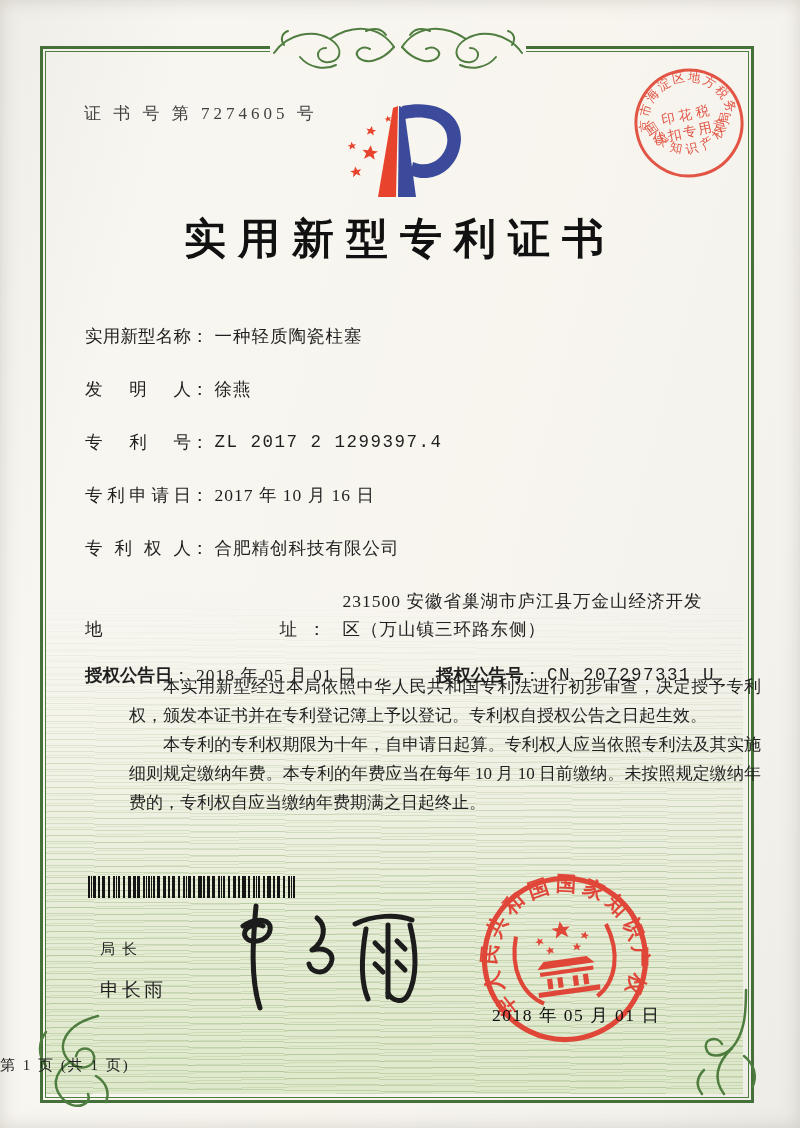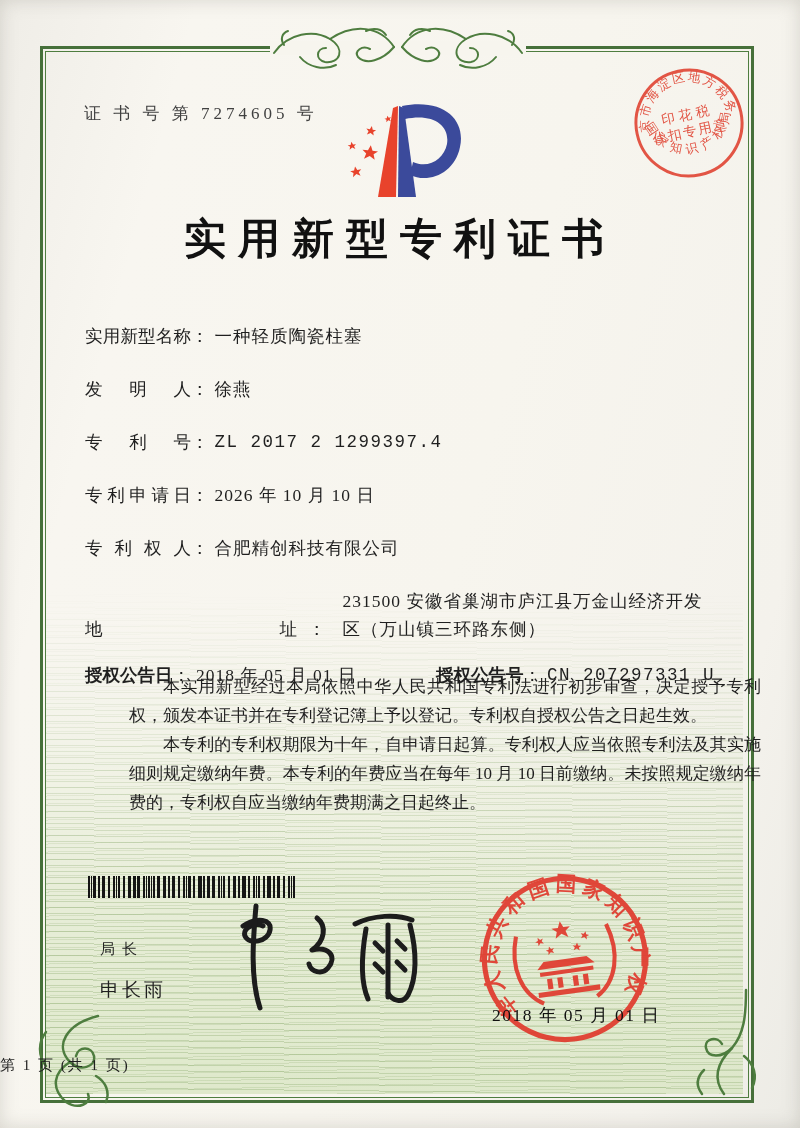--- a/index.html
+++ b/index.html
@@ -144,21 +144,21 @@
       <span class="val">徐燕</span>
     </div>
     <div class="row">
       <span class="lbl w6">专利号</span>
         <span class="colon">：</span>
       <span class="val mono">ZL 2017 2 1299397.4</span>
     </div>
     <div class="row">
       <span class="lbl w6">专利申请日</span>
         <span class="colon">：</span>
-      <span class="val">2026 年 10 月 10 日</span>
+      <span class="val">2017 年 10 月 16 日</span>
     </div>
     <div class="row">
       <span class="lbl w6">专利权人</span>
         <span class="colon">：</span>
       <span class="val">合肥精创科技有限公司</span>
     </div>
     <div class="row addr">
       <span class="lbl wide">地址</span>
         <span class="colon">：</span>
       <span class="val">231500 安徽省巢湖市庐江县万金山经济开发区（万山镇三环路东侧）</span>

